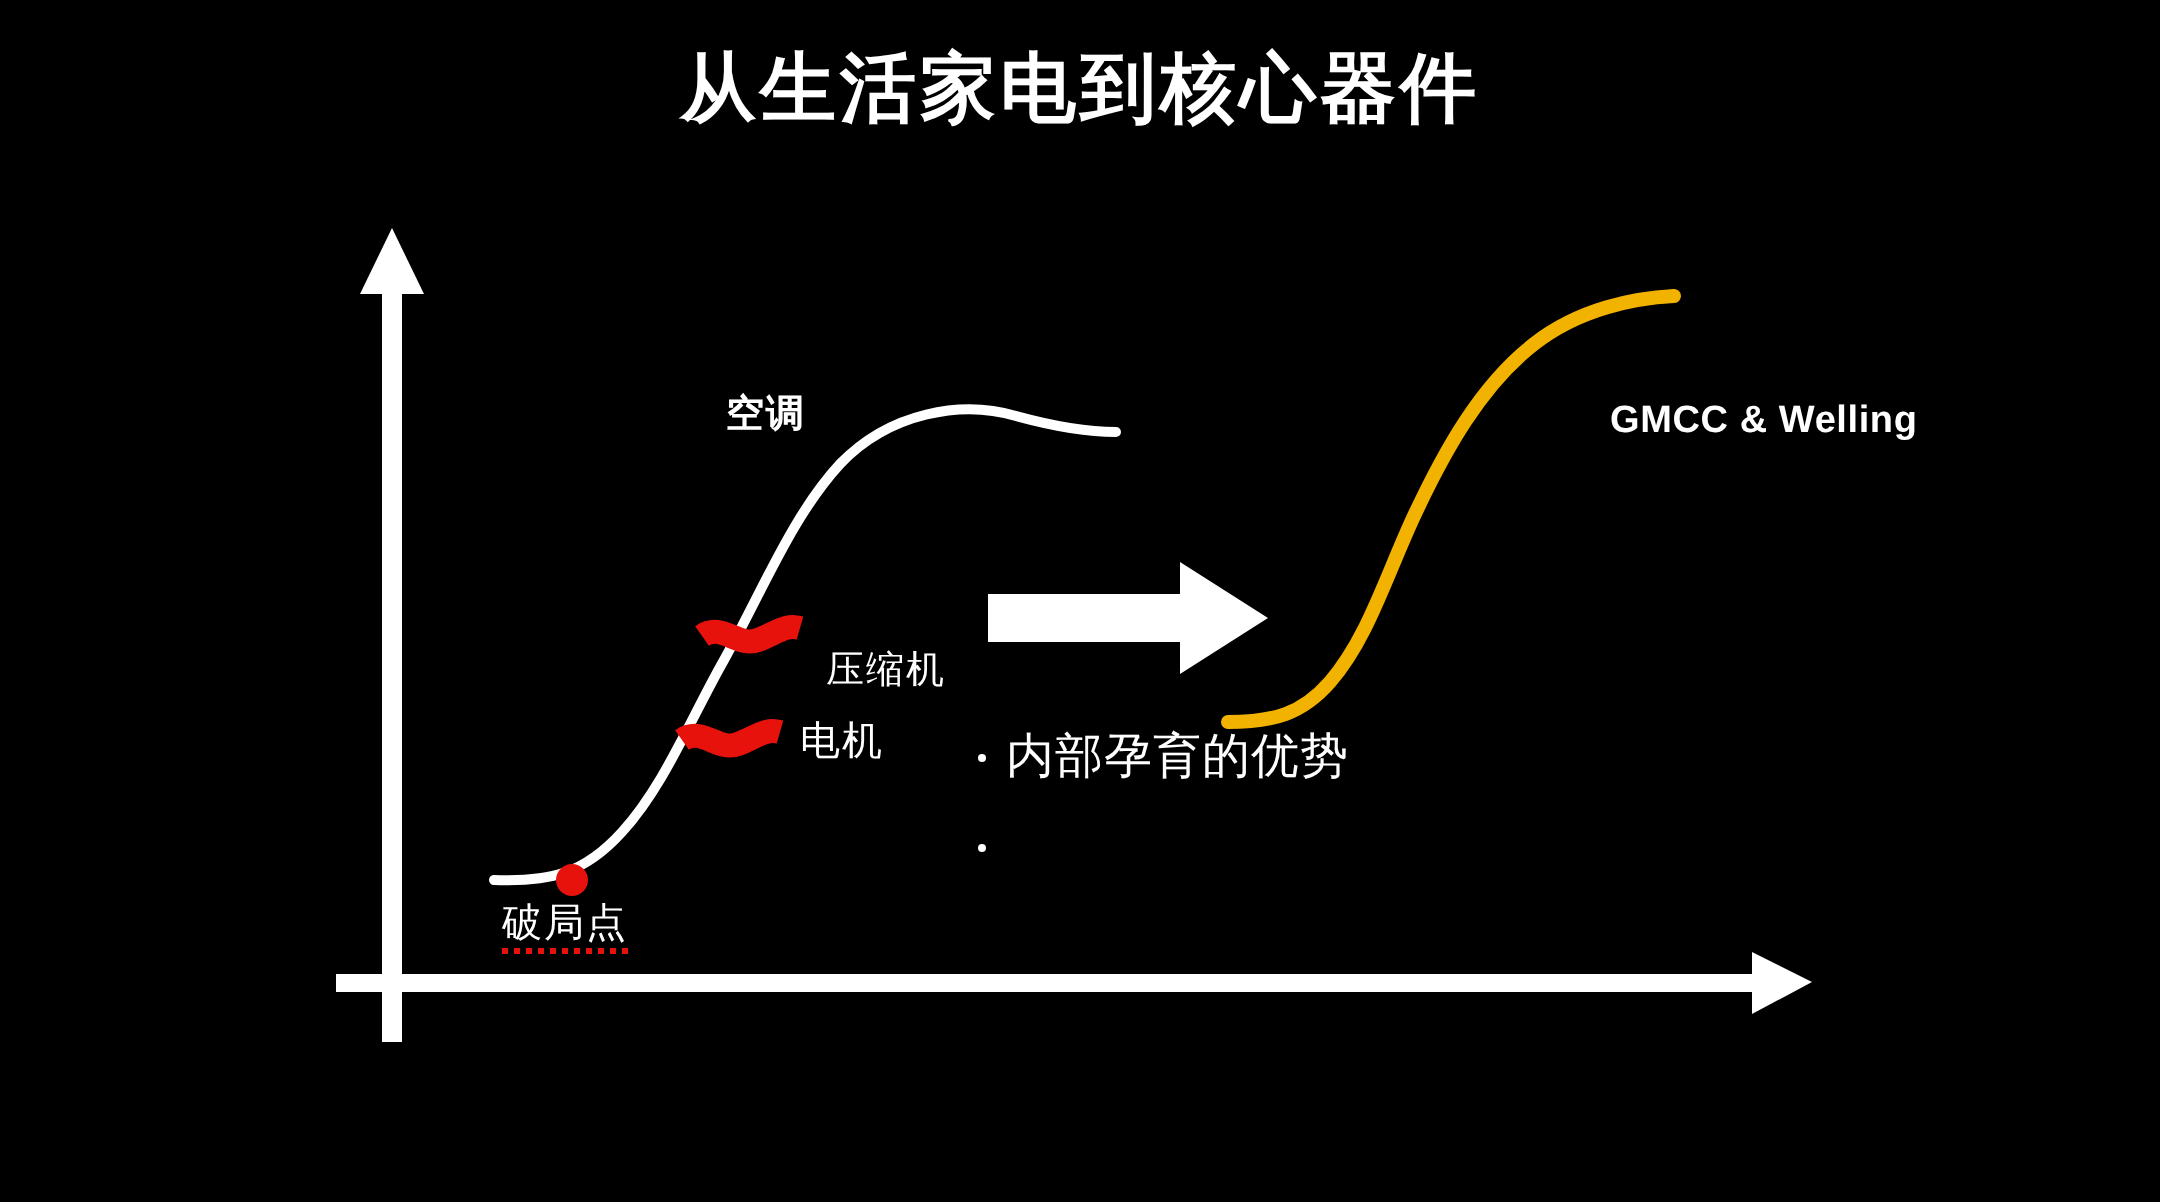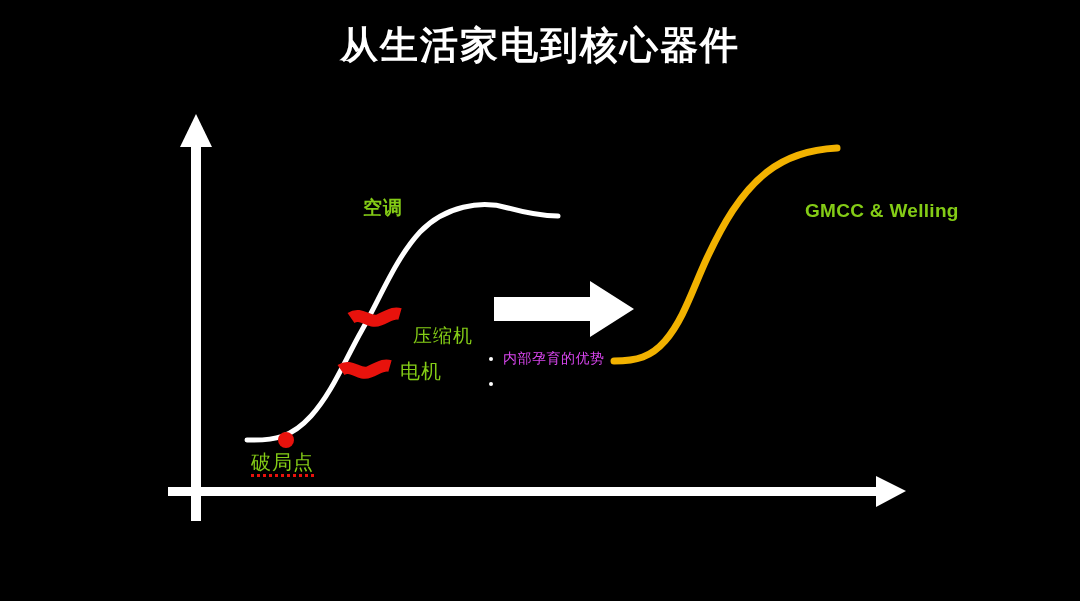--- a/index.html
+++ b/index.html
@@ -34,21 +34,21 @@
   #diagram-svg {
     position: absolute;
     left: 0;
     top: 0;
     width: 1080px;
     height: 601px;
     display: block;
   }
   .diagram-label {
     position: absolute;
-    color: #84cc16;
+    color: #ffffff;
     white-space: nowrap;
     line-height: 1;
   }
   #label-product {
     left: 363px;
     top: 198px;
     font-size: 19px;
     font-weight: bold;
     letter-spacing: 1px;
   }
@@ -83,27 +83,28 @@
   }
   #bullet-list {
     position: absolute;
     left: 488px;
     top: 346px;
     margin: 0;
     padding: 0;
     list-style: none;
   }
   #bullet-list li {
-    color: #d946ef;
-    font-size: 14px;
+    color: #ffffff;
+    font-size: 24px;
     line-height: 25px;
     letter-spacing: 0.5px;
     white-space: nowrap;
     position: relative;
     padding-left: 15px;
+    margin-top: 20px;
   }
   #bullet-list li .bullet-dot {
     position: absolute;
     left: 1px;
     top: 11px;
     width: 4px;
     height: 4px;
     background: #ffffff;
     border-radius: 50%;
   }

